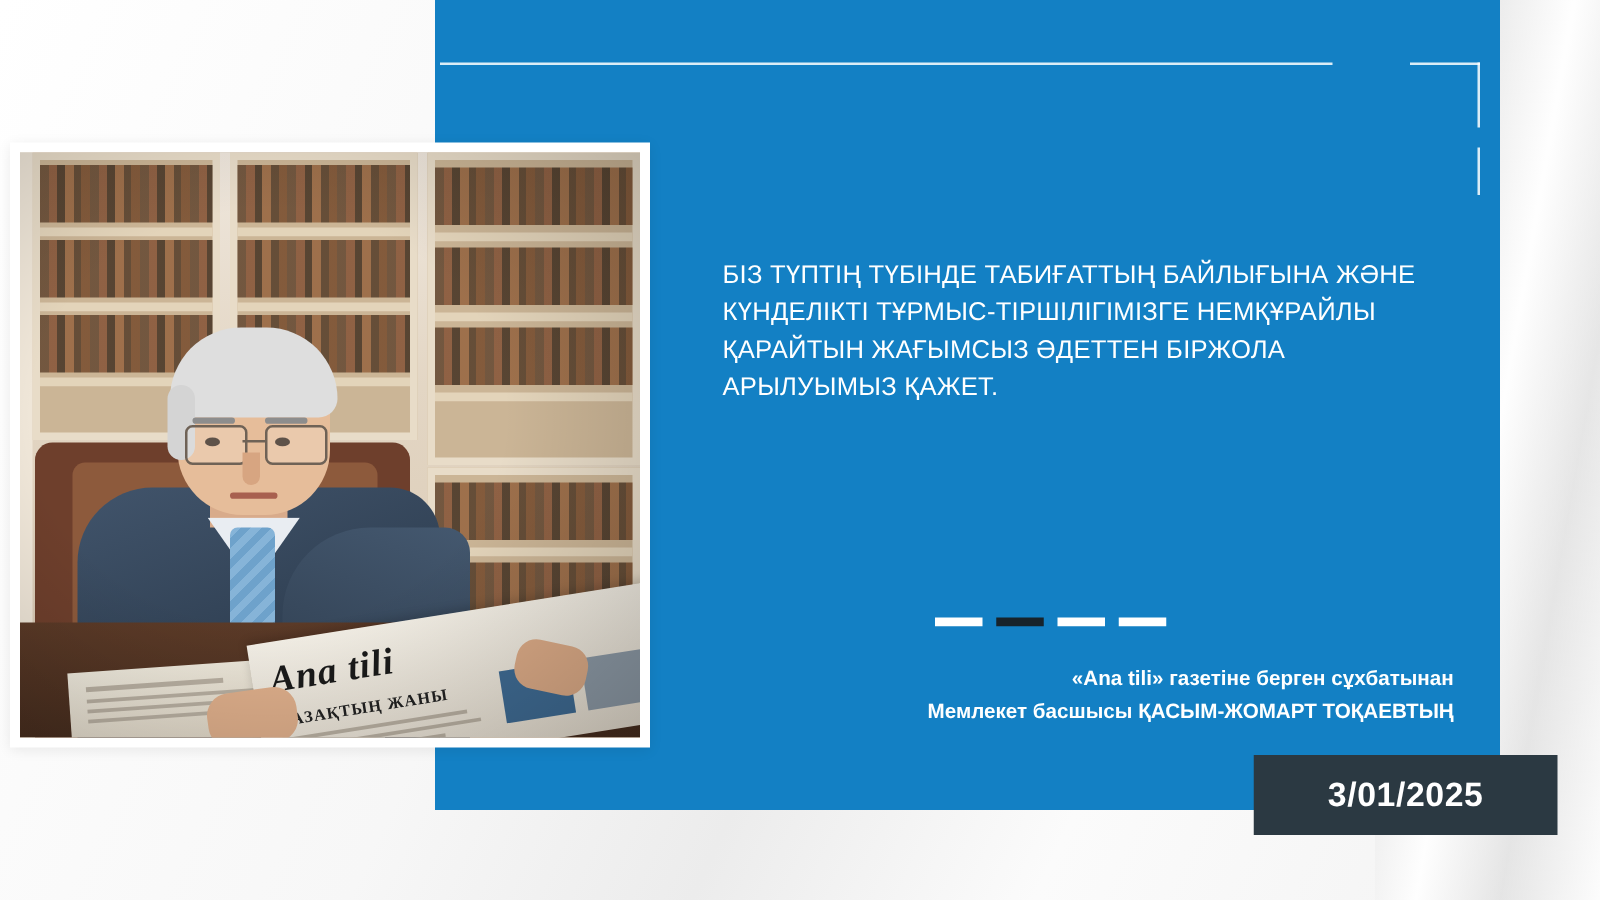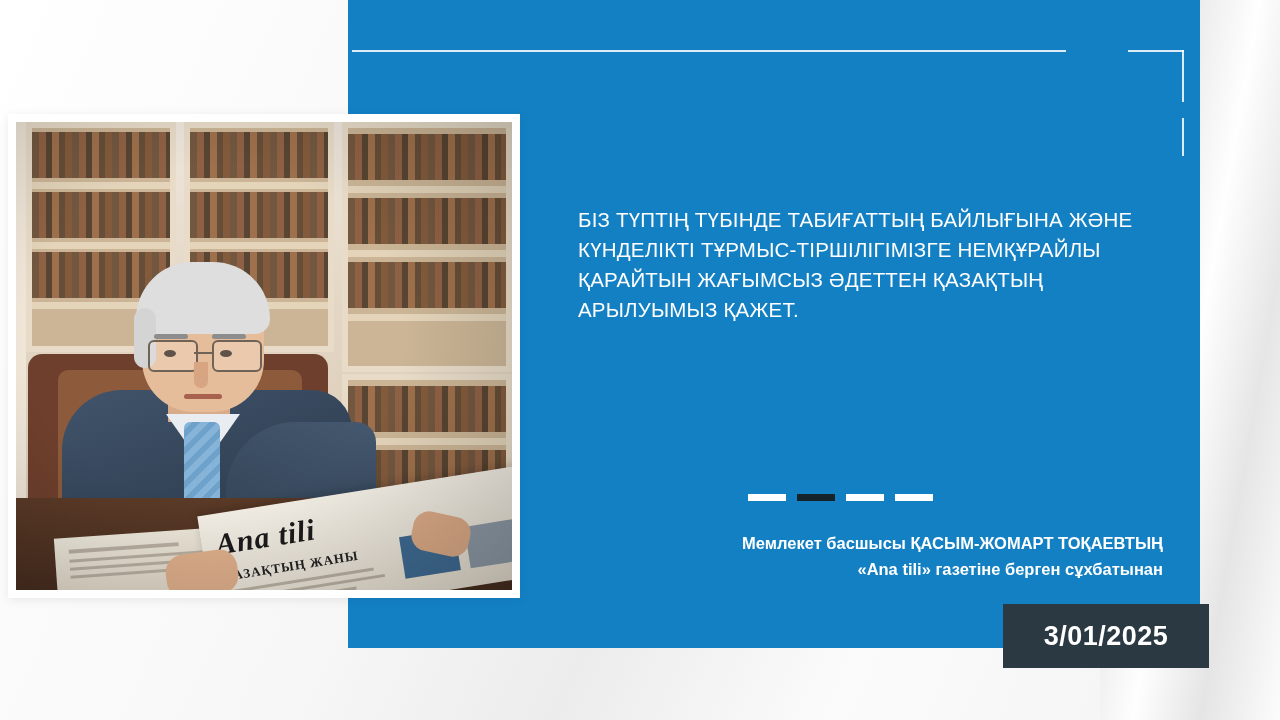--- a/index.html
+++ b/index.html
@@ -448,21 +448,21 @@
     font-weight: bold;
     font-size: 16.5px;
     line-height: 26px;
   }
 
   
   .date-badge {
     position: absolute;
     left: 1003px;
     top: 604px;
-    width: 206px;
+    width: 243px;
     height: 64px;
     background: #2b3942;
     display: flex;
     align-items: center;
     justify-content: center;
   }
   .date-badge span {
     color: #ffffff;
     font-weight: bold;
     font-size: 27px;
@@ -564,32 +564,32 @@
       </div>
 
       <div class="ph-hand"></div>
       <div class="ph-hand2"></div>
 
       <div class="ph-vignette"></div>
     </div>
   </div>
 
   <div class="quote-wrap">
-    <p class="quote-p1">БІЗ ТҮПТІҢ ТҮБІНДЕ ТАБИҒАТТЫҢ БАЙЛЫҒЫНА ЖӘНЕ КҮНДЕЛІКТІ ТҰРМЫС-ТІРШІЛІГІМІЗГЕ НЕМҚҰРАЙЛЫ ҚАРАЙТЫН ЖАҒЫМСЫЗ ӘДЕТТЕН ҚАЗАҚТЫҢ АРЫЛУЫМЫЗ ҚАЖЕТ.</p>
+    <p class="quote-p1">БІЗ ТҮПТІҢ ТҮБІНДЕ ТАБИҒАТТЫҢ БАЙЛЫҒЫНА ЖӘНЕ КҮНДЕЛІКТІ ТҰРМЫС-ТІРШІЛІГІМІЗГЕ НЕМҚҰРАЙЛЫ ҚАРАЙТЫН ЖАҒЫМСЫЗ ӘДЕТТЕН БІРЖОЛА АРЫЛУЫМЫЗ ҚАЖЕТ.</p>
   </div>
 
   <div class="dashes">
     <div class="dash"></div>
     <div class="dash dark"></div>
     <div class="dash"></div>
     <div class="dash"></div>
   </div>
 
   <div class="attrib">
+    <div>«Ana tili» газетіне берген сұхбатынан</div>
     <div>Мемлекет басшысы ҚАСЫМ-ЖОМАРТ ТОҚАЕВТЫҢ</div>
-    <div>«Ana tili» газетіне берген сұхбатынан</div>
   </div>
 
   <div class="date-badge">
     <span>3/01/2025</span>
   </div>
 
 </div>
 
 </body></html>

